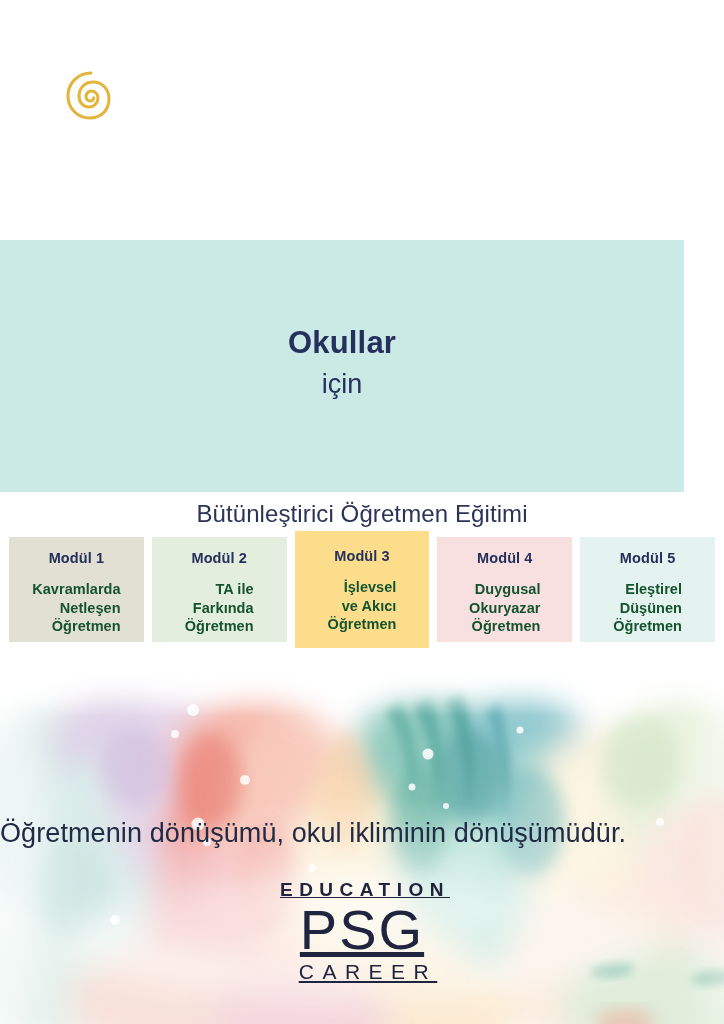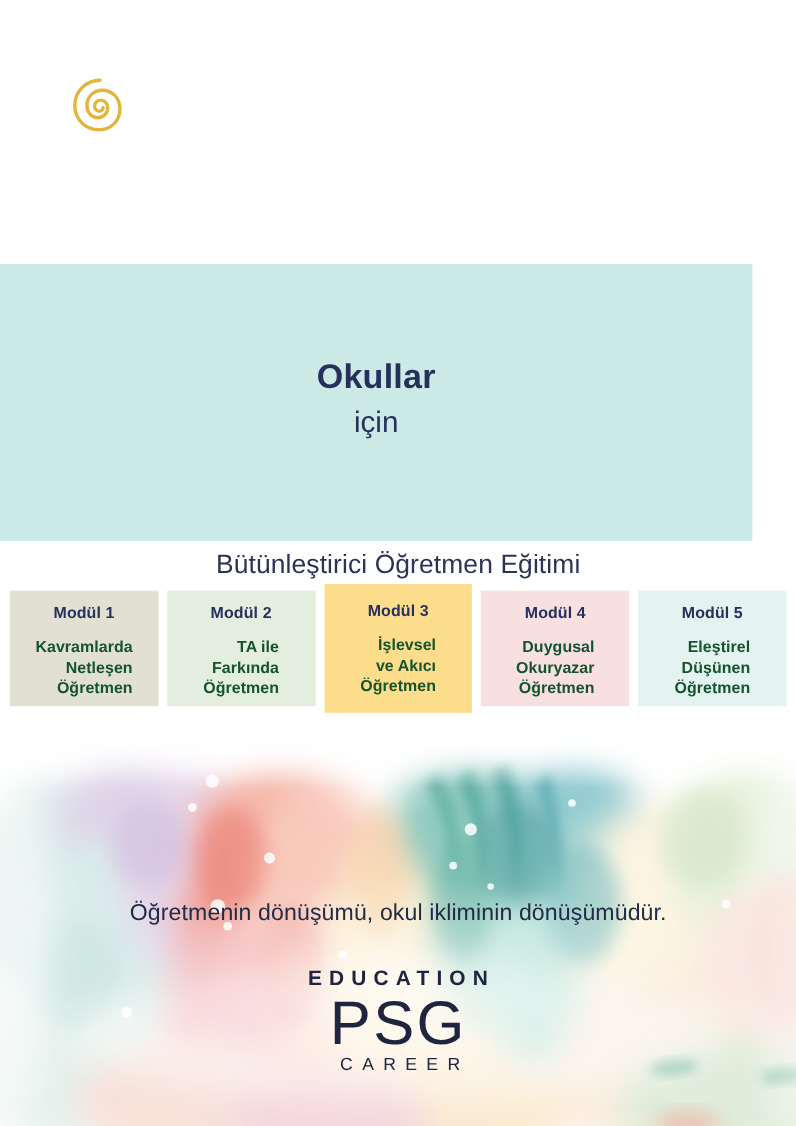--- a/index.html
+++ b/index.html
@@ -177,52 +177,53 @@
     overflow: hidden;
     background: #ffffff;
   }
   .watercolor svg { display: block; }
 
   .tagline {
     position: absolute;
     left: 0;
     top: 818px;
     width: 724px;
-    text-align: center;
-    font-size: 21px;
+    text-align: left;
+    font-size: 27px;
     font-weight: 400;
     color: #222b45;
     letter-spacing: 0.1px;
   }
 
   
   .psg-logo {
     position: absolute;
     left: 0;
     top: 880px;
     width: 724px;
     text-align: center;
     color: #20253f;
+    text-decoration: underline;
   }
   .psg-education {
     font-size: 19px;
     font-weight: 700;
     letter-spacing: 6.5px;
     padding-left: 6px;
     line-height: 1.1;
   }
   .psg-main {
     font-size: 56px;
     font-weight: 400;
     letter-spacing: 2px;
     line-height: 0.95;
     margin: 2px 0 0 0;
   }
   .psg-career {
-    font-size: 16px;
+    font-size: 21px;
     font-weight: 500;
     letter-spacing: 8.5px;
     padding-left: 12px;
     margin-top: 4px;
     line-height: 1.1;
   }
 </style>
 </head>
 <body>
 

